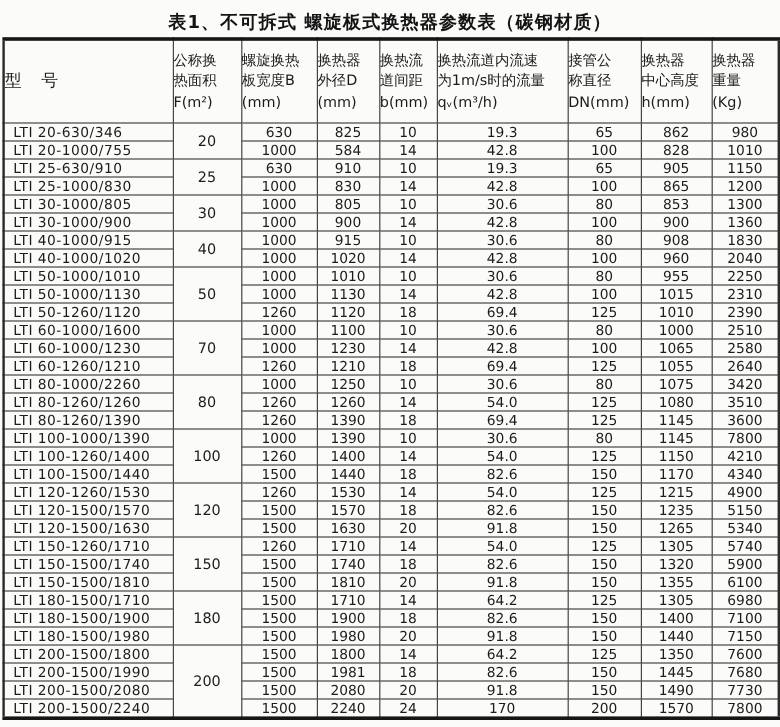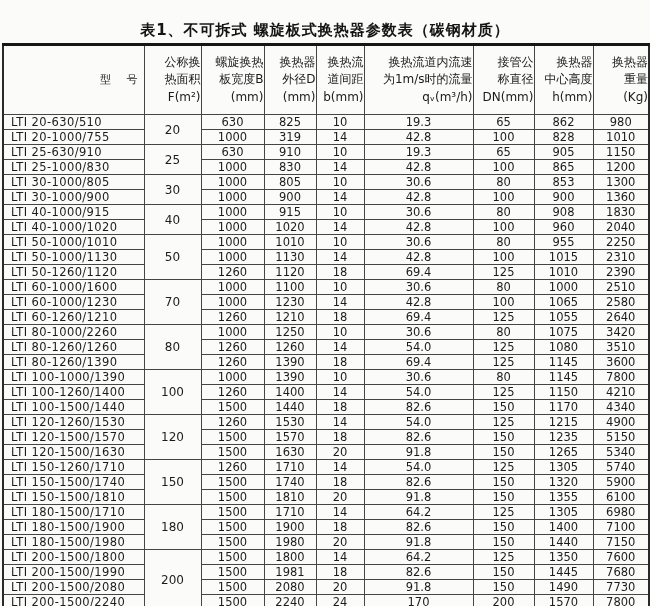--- a/index.html
+++ b/index.html
@@ -15,21 +15,20 @@
   .page { width: 650px; height: 606px; position: relative; }
   .doc-title {
     text-align: center;
     font-weight: bold;
     font-size: 15px;
     letter-spacing: 1px;
     padding-top: 7px;
     height: 24px;
     line-height: 22px;
     color: #141414;
-    margin-top: 12px;
   }
   table.param-table {
     border-collapse: collapse;
     table-layout: fixed;
     margin-left: 2px;
     width: 646px;
     border-top: 3px solid #161616;
     border-bottom: 3px solid #161616;
     border-left: 2px solid #2a2a2a;
     border-right: 2px solid #2a2a2a;
@@ -41,29 +40,29 @@
   col.c5 { width: 48px; }
   col.c6 { width: 109px; }
   col.c7 { width: 61px; }
   col.c8 { width: 59px; }
   col.c9 { width: 56px; }
   th, td { border: 1px solid #454545; }
   thead th {
     height: 66px;
     font-size: 12px;
     font-weight: normal;
-    text-align: right;
+    text-align: left;
     vertical-align: middle;
     white-space: pre-line;
     line-height: 1.45;
     padding: 1px 0;
     color: #1a1a1a;
     margin-top: 12px;
   }
-  thead th.model-head { font-size: 11px; letter-spacing: 6px; }
+  thead th.model-head { font-size: 14px; letter-spacing: 6px; }
   tbody td {
     height: 14px;
     font-size: 11.5px;
     text-align: center;
     vertical-align: middle;
     padding: 0;
     line-height: 14px;
     white-space: nowrap;
     overflow: hidden;
   }
@@ -116,34 +115,34 @@
           <th>换热器
 中心高度
 h(mm)</th>
           <th>换热器
 重量
 (Kg)</th>
         </tr>
     </thead>
     <tbody id="table-body">
         <tr class="group-start">
-          <td class="model">LTI 20-630/510</td>
+          <td class="model">LTI 20-630/346</td>
           <td class="area" rowspan="2">20</td>
           <td>630</td>
           <td>825</td>
           <td>10</td>
           <td>19.3</td>
           <td>65</td>
           <td>862</td>
           <td>980</td>
         </tr>
         <tr>
           <td class="model">LTI 20-1000/755</td>
           <td>1000</td>
-          <td>319</td>
+          <td>584</td>
           <td>14</td>
           <td>42.8</td>
           <td>100</td>
           <td>828</td>
           <td>1010</td>
         </tr>
         <tr class="group-start">
           <td class="model">LTI 25-630/910</td>
           <td class="area" rowspan="2">25</td>
           <td>630</td>

